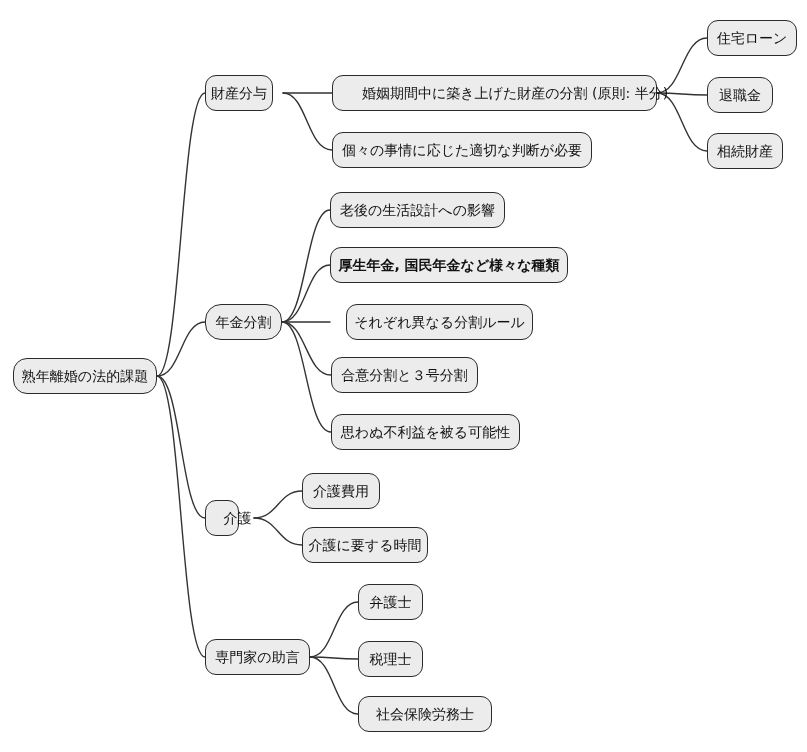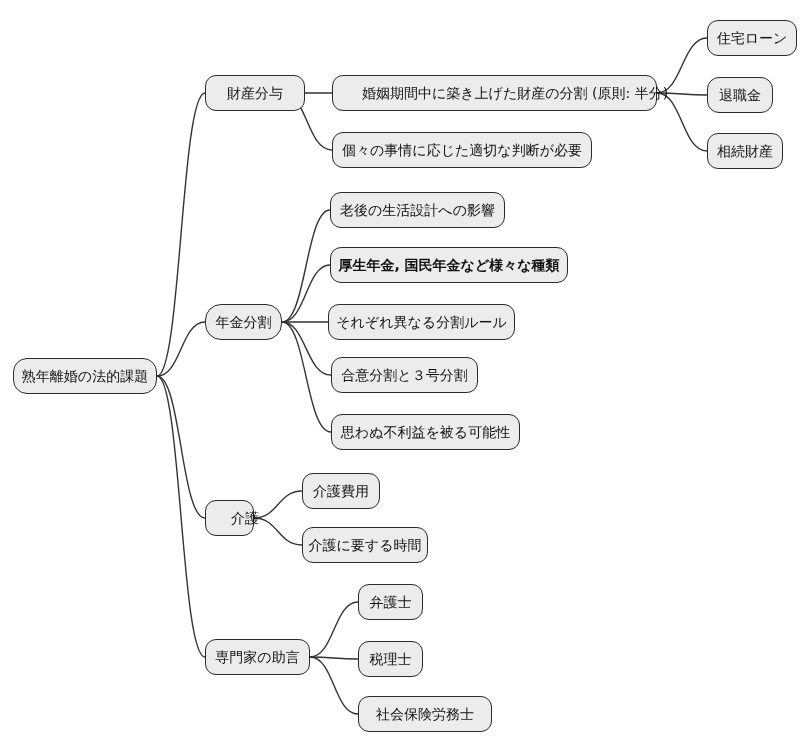--- a/index.html
+++ b/index.html
@@ -67,35 +67,35 @@
     <path d="M 282 322 C 306 322, 306 432, 331 432"></path>
     <path d="M 254 518 C 278 518, 278 491, 302 491"></path>
     <path d="M 254 518 C 278 518, 278 545, 302 545"></path>
     <path d="M 310 657 C 334 657, 334 602, 358 602"></path>
     <path d="M 310 657 C 334 657, 334 659, 358 659"></path>
     <path d="M 310 657 C 334 657, 334 714, 358 714"></path>
   </svg>
 
   <div class="node node--root" style="left:13px;  top:358px; width:144px;">熟年離婚の法的課題</div>
 
-  <div class="node" style="left:205px; top:75px;  width:100px;text-align:right;">財産分与</div>
+  <div class="node" style="left:205px; top:75px;  width:68px;text-align:right;">財産分与</div>
   <div class="node" style="left:332px; top:75px;  width:325px;padding-left:41px;">婚姻期間中に築き上げた財産の分割 (原則: 半分)</div>
   <div class="node" style="left:707px; top:20px;  width:90px;">住宅ローン</div>
   <div class="node" style="left:707px; top:77px;  width:66px;border-radius:12px;">退職金</div>
   <div class="node" style="left:707px; top:133px; width:76px;">相続財産</div>
   <div class="node" style="left:332px; top:132px; width:260px;">個々の事情に応じた適切な判断が必要</div>
 
   <div class="node" style="left:205px; top:304px; width:77px;border-radius:16px;">年金分割</div>
   <div class="node" style="left:330px; top:192px; width:175px;">老後の生活設計への影響</div>
   <div class="node" style="left:330px; top:247px; width:238px;font-weight:bold;">厚生年金, 国民年金など様々な種類</div>
-  <div class="node" style="left:328px; top:304px; width:187px;">それぞれ異なる分割ルール</div>
+  <div class="node" style="left:346px; top:304px; width:187px;">それぞれ異なる分割ルール</div>
   <div class="node" style="left:331px; top:357px; width:147px;">合意分割と３号分割</div>
   <div class="node" style="left:331px; top:414px; width:189px;">思わぬ不利益を被る可能性</div>
 
-  <div class="node" style="left:205px; top:500px; width:49px;padding-left:31px;">介護</div>
+  <div class="node" style="left:205px; top:500px; width:34px;padding-left:31px;">介護</div>
   <div class="node" style="left:302px; top:473px; width:78px;">介護費用</div>
   <div class="node" style="left:302px; top:527px; width:126px;">介護に要する時間</div>
 
   <div class="node" style="left:205px; top:639px; width:105px;">専門家の助言</div>
   <div class="node" style="left:358px; top:584px; width:65px;">弁護士</div>
   <div class="node" style="left:358px; top:641px; width:65px;">税理士</div>
   <div class="node" style="left:358px; top:696px; width:134px;">社会保険労務士</div>
 
 </div>
 

